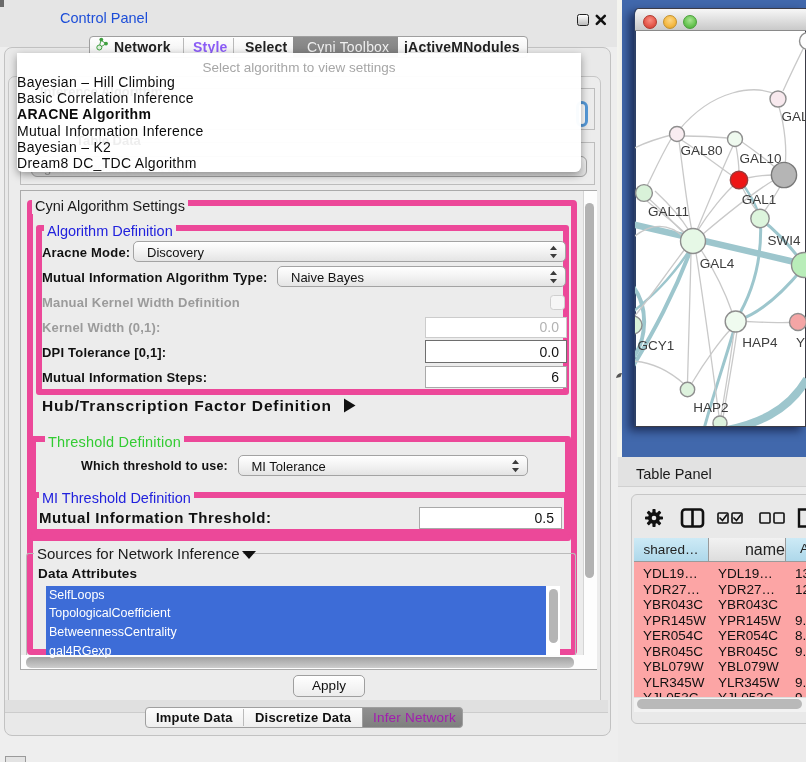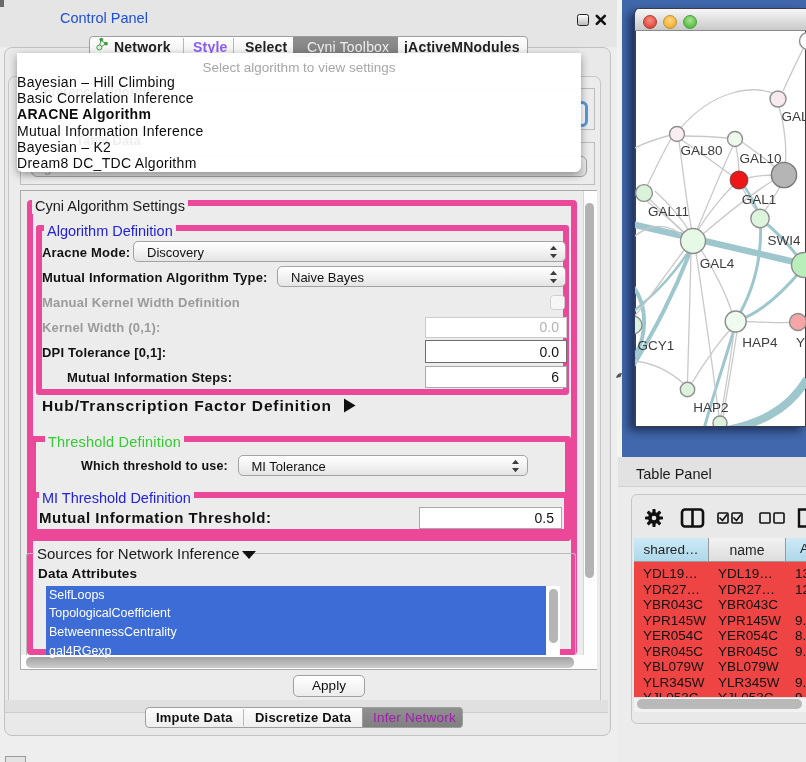--- a/index.html
+++ b/index.html
@@ -86,21 +86,21 @@
 <div class="lbl" style="left:42px;top:295px;color:#9b9b9b;">Manual Kernel Width Definition</div>
 <div class="abs" style="left:550px;top:295px;width:13px;height:13px;border:1px solid #cfcfcf;border-radius:3.5px;background:#f6f6f6;"></div>
 <div class="lbl" style="left:42px;top:320px;color:#9b9b9b;">Kernel Width (0,1):</div>
 <div class="fld" style="left:425px;top:316.5px;width:142px;height:21px;border-color:#cccccc;">
       <span style="color:#b3b3b3;">0.0</span>
     </div>
 <div class="lbl" style="left:42px;top:345px;">DPI Tolerance [0,1]:</div>
 <div class="fld" style="left:425px;top:340px;width:142px;height:23px;border:1.5px solid #6e6e6e;">
       <span>0.0</span>
     </div>
-<div class="lbl" style="left:42px;top:370px;padding-left:25px;">Mutual Information Steps:</div>
+<div class="lbl" style="left:42px;top:370px;">Mutual Information Steps:</div>
 <div class="fld" style="left:425px;top:365.5px;width:142px;height:22px;">
       <span>6</span>
     </div>
 <div class="lbl" style="left:42px;top:397px;font-size:15.5px;letter-spacing:0.85px;">Hub/Transcription Factor Definition</div>
 <svg class="abs" style="left:342px;top:398px;" width="15" height="15">
       <path d="M2 0.5 L13.5 7.5 L2 14.5 Z" fill="#111"></path>
     </svg>
 
 <div class="grp" style="left:30px;top:436px;width:541px;height:105px;">
   <span class="gtitle" style="color:#33cc33;left:9px;letter-spacing:0.2px;">Threshold Definition</span>
@@ -264,23 +264,23 @@
     <rect x="74" y="5" width="10" height="10" rx="1" stroke-width="1.6"></rect>
     <rect x="88" y="5" width="10" height="10" rx="1" stroke-width="1.6"></rect>
     <path d="M75.5 9.5 L78.5 12.5 L83 6.5" stroke-width="1.6"></path>
     <path d="M89.5 9.5 L92.5 12.5 L97 6.5" stroke-width="1.6"></path>
     <rect x="116" y="5" width="10" height="10" rx="1" stroke-width="1.6"></rect>
     <rect x="130" y="5" width="10" height="10" rx="1" stroke-width="1.6"></rect>
     <path d="M155 1.5 h8 l5 5 v12 h-13 z" stroke-width="2.4"></path>
   </g>
 </svg>
 
-<div class="abs" style="left:634px;top:538px;width:172px;height:159px;background:#ef4444;overflow:hidden;">
+<div class="abs" style="left:634px;top:538px;width:172px;height:159px;background:#fca5a5;overflow:hidden;">
   <div class="abs" style="left:0;top:0;width:75px;height:24px;background:linear-gradient(#cdeaf6,#aed8ea);border-right:1px solid #9a9a9a;border-bottom:1px solid #9a9a9a;box-sizing:border-box;text-align:center;line-height:24px;font-size:13.5px;color:#222;">shared…</div>
-  <div class="abs" style="left:75px;top:0;width:77px;height:24px;background:linear-gradient(#f2f2f2,#dddddd);border-right:1px solid #9a9a9a;border-bottom:1px solid #9a9a9a;box-sizing:border-box;text-align:center;line-height:24px;font-size:14px;color:#222;">name</div>
+  <div class="abs" style="left:75px;top:0;width:77px;height:24px;background:linear-gradient(#f2f2f2,#dddddd);border-right:1px solid #9a9a9a;border-bottom:1px solid #9a9a9a;box-sizing:border-box;text-align:right;line-height:24px;font-size:16px;color:#222;">name</div>
   <div class="abs" style="left:152px;top:0;width:20px;height:24px;background:linear-gradient(#cdeaf6,#aed8ea);border-bottom:1px solid #9a9a9a;box-sizing:border-box;font-size:13.5px;color:#222;line-height:22px;padding-left:14px;">A</div>
   <div class="abs" style="left:9px;top:28px;font-size:13.5px;color:#111;line-height:15.5px;">YDL19…<br>YDR27…<br>YBR043C<br>YPR145W<br>YER054C<br>YBR045C<br>YBL079W<br>YLR345W<br>YJL053C</div>
   <div class="abs" style="left:84px;top:28px;font-size:13.5px;color:#111;line-height:15.5px;">YDL19…<br>YDR27…<br>YBR043C<br>YPR145W<br>YER054C<br>YBR045C<br>YBL079W<br>YLR345W<br>YJL053C</div>
   <div class="abs" style="left:161px;top:28px;font-size:13.5px;color:#111;line-height:15.5px;">13<br>12<br>&nbsp;<br>9.<br>8.<br>9.<br>&nbsp;<br>9.<br>9.</div>
 </div>
 
 <div class="abs" style="left:634px;top:697px;width:172px;height:14px;background:#f2f2f2;border-top:1px solid #dddddd;"></div>
 <div class="abs" style="left:637px;top:699px;width:165px;height:10px;background:#b9b9b9;border-radius:5px;"></div>
 </div>
 

